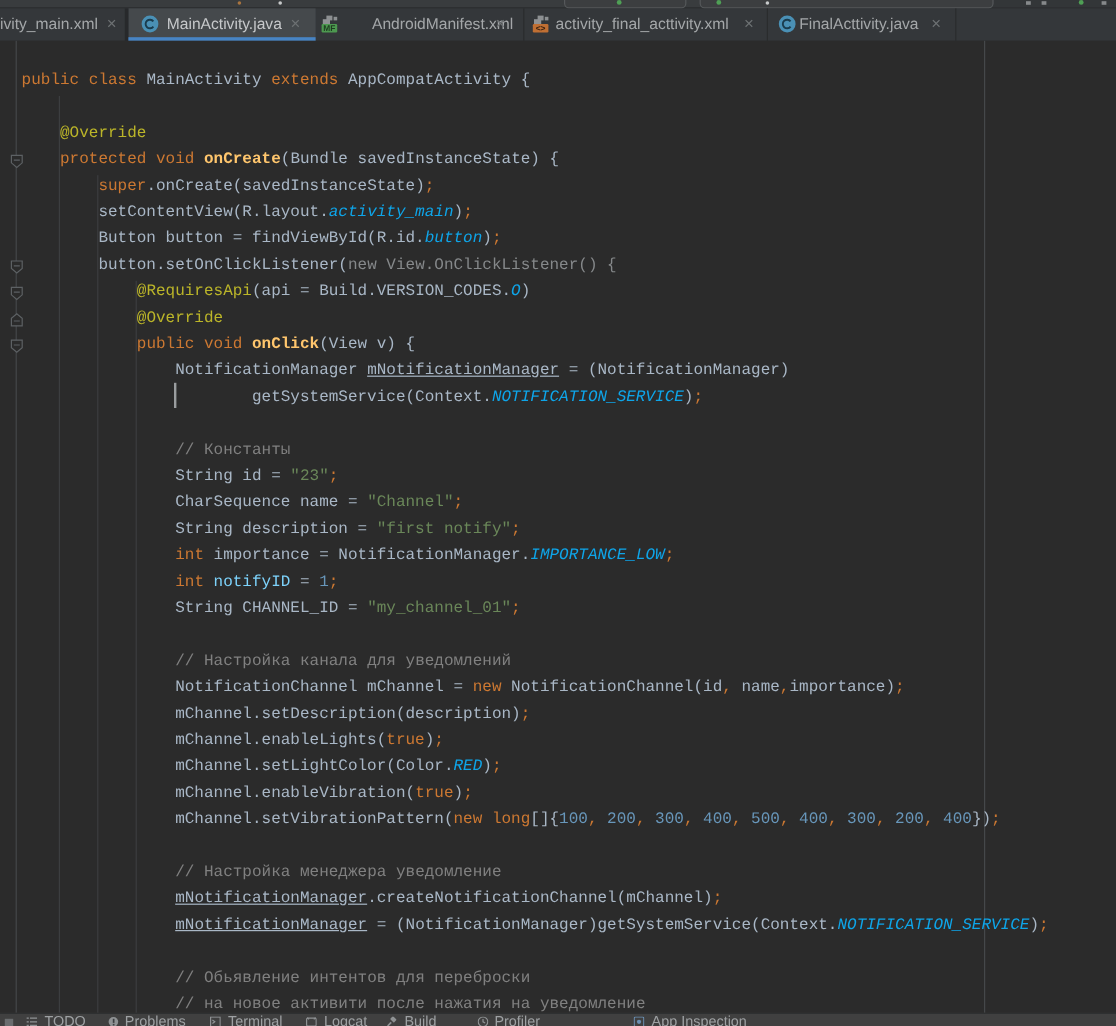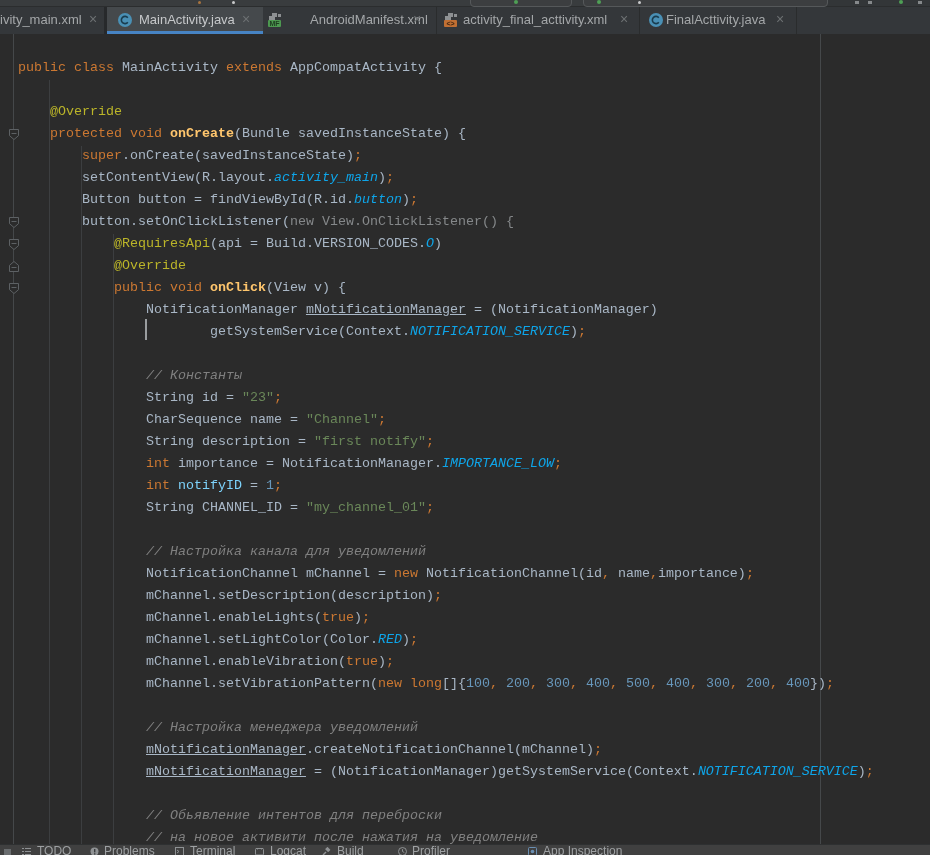--- a/index.html
+++ b/index.html
@@ -22,21 +22,21 @@
   
   #editor{left:0;top:34px;width:930px;height:810px;background:#2b2b2b;}
   .vline{position:absolute;top:0;width:1px;height:810px;}
   .ln{position:absolute;left:18px;height:22px;line-height:22px;font-family:"Liberation Mono",monospace;
       font-size:13.333px;color:#a9b7c6;white-space:pre;}
   .k{color:#cc7832;}
   .m{color:#ffc66d;font-weight:bold;}
   .a{color:#bbb529;}
   .s{color:#6a8759;}
   .n{color:#6897bb;}
-  .c{color:#808080;font-style:italic;}
+  .c{color:#808080;}
   .p{color:#0ea5e9;font-style:italic;}
   .d{color:#85888a;}
   .u{text-decoration:underline;}
   .g{color:#7dd3fc;text-align:center;}
   .fold{position:absolute;left:8px;width:12px;height:13px;}
   
   #status{left:0;top:844px;width:930px;height:11px;background:#404040;border-top:1px solid #2e3031;}
   .sicon{position:absolute;top:2px;width:9px;height:9px;}
   .slbl{position:absolute;top:-1px;font-size:12px;line-height:14px;color:#9ea1a3;white-space:pre;}
 </style>
@@ -131,21 +131,21 @@
     <div class="ln" style="top:419px;">                <span class="k">int </span>importance = NotificationManager.<span class="p">IMPORTANCE_LOW</span><span class="k">;</span></div>
     <div class="ln" style="top:441px;">                <span class="k">int </span><span class="g">notifyID </span>= <span class="n">1</span><span class="k">;</span></div>
     <div class="ln" style="top:463px;">                String CHANNEL_ID = <span class="s">"my_channel_01"</span><span class="k">;</span></div>
     <div class="ln" style="top:507px;">                <span class="c">// Настройка канала для уведомлений</span></div>
     <div class="ln" style="top:529px;">                NotificationChannel mChannel = <span class="k">new </span>NotificationChannel(id<span class="k">, </span>name<span class="k">,</span>importance)<span class="k">;</span></div>
     <div class="ln" style="top:551px;">                mChannel.setDescription(description)<span class="k">;</span></div>
     <div class="ln" style="top:573px;">                mChannel.enableLights(<span class="k">true</span>)<span class="k">;</span></div>
     <div class="ln" style="top:595px;">                mChannel.setLightColor(Color.<span class="p">RED</span>)<span class="k">;</span></div>
     <div class="ln" style="top:617px;">                mChannel.enableVibration(<span class="k">true</span>)<span class="k">;</span></div>
     <div class="ln" style="top:639px;">                mChannel.setVibrationPattern(<span class="k">new long</span>[]{<span class="n">100</span><span class="k">, </span><span class="n">200</span><span class="k">, </span><span class="n">300</span><span class="k">, </span><span class="n">400</span><span class="k">, </span><span class="n">500</span><span class="k">, </span><span class="n">400</span><span class="k">, </span><span class="n">300</span><span class="k">, </span><span class="n">200</span><span class="k">, </span><span class="n">400</span>})<span class="k">;</span></div>
-    <div class="ln" style="top:683px;">                <span class="c">// Настройка менеджера уведомлений</span></div>
+    <div class="ln" style="top:683px;">                <span class="c">// Настройка менеджера уведомление</span></div>
     <div class="ln" style="top:705px;">                <span class="u">mNotificationManager</span>.createNotificationChannel(mChannel)<span class="k">;</span></div>
     <div class="ln" style="top:727px;">                <span class="u">mNotificationManager</span> = (NotificationManager)getSystemService(Context.<span class="p">NOTIFICATION_SERVICE</span>)<span class="k">;</span></div>
     <div class="ln" style="top:771px;">                <span class="c">// Обьявление интентов для переброски</span></div>
     <div class="ln" style="top:793px;">                <span class="c">// на новое активити после нажатия на уведомление</span></div>
 
     <div class="abs" style="left:145px;top:285px;width:2px;height:21px;background:#9a9d9f;"></div>
 
     <svg class="fold" style="top:94px;" viewBox="0 0 12 13">
         <path d="M1.5 1.5h9v6.2L6 11.5 1.5 7.7z" fill="#2b2b2b" stroke="#5d6164"></path>
         <path d="M3.5 5.5h5" stroke="#5d6164"></path>

